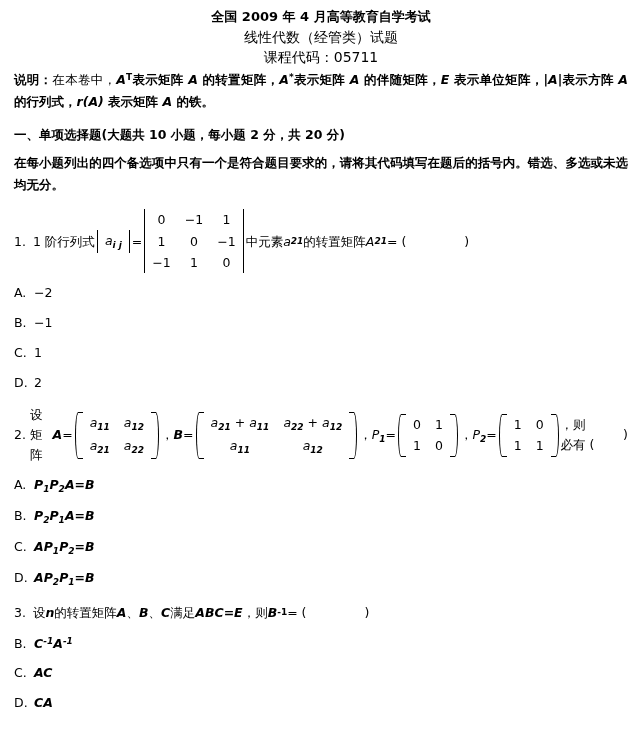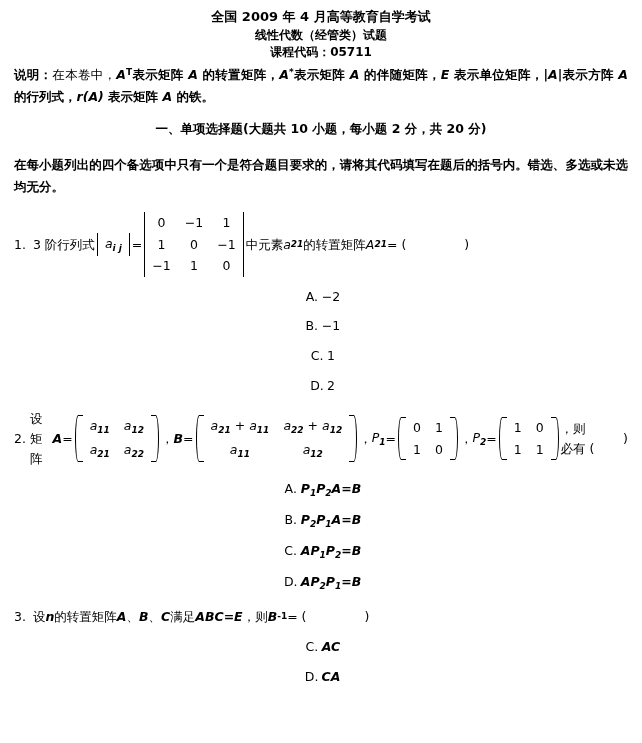--- a/index.html
+++ b/index.html
@@ -23,49 +23,47 @@
   .title-block {
     text-align: center;
     line-height: 1.45;
   }
   .title-line {
     font-weight: bold;
     font-size: 13px;
     text-align: center;
   }
   .title-line.sub {
-    font-weight: bold;
-    font-size: 12px;
+    font-weight: normal;
+    font-size: 14px;
   }
   .para {
     margin-top: 2px;
     line-height: 1.75;
     text-align: justify;
   }
-  .para.tight { margin-top: 16px; font-family: Liberation Mono, monospace; }
+  .para.tight { margin-top: 7px; }
   b, .b { font-weight: bold; }
   i, .i { font-style: italic; }
   .bi { font-weight: bold; font-style: italic; }
   .section-heading {
     margin-top: 11px;
     font-weight: bold;
     line-height: 1.7;
-    text-align: center;
   }
   .q {
     margin-top: 13px;
     display: flex;
     align-items: center;
     line-height: 1.7;
   }
   .q-num { white-space: nowrap; }
   .opt {
     margin-top: 11px;
     line-height: 1.5;
-    text-align: center;
   }
   .opt-label { display: inline-block; width: 20px; }
   sub { font-size: 0.72em; vertical-align: -0.28em; font-weight: bold; }
   sup { font-size: 0.72em; vertical-align: 0.45em; }
 
   
   .det, .mat {
     display: inline-flex;
     align-items: center;
     vertical-align: middle;
@@ -118,21 +116,21 @@
 
   <div class="section-heading">一、单项选择题(大题共 10 小题，每小题 2 分，共 20 分)</div>
 
   <div class="para tight">
     <b>在每小题列出的四个备选项中只有一个是符合题目要求的，请将其代码填写在题后的括号内。错选、多选或未选均无分。</b>
   </div>
 
   <div class="q">
     <span class="q-num">1.</span>
     <span class="sp"></span>
-    <span>3 阶行列式</span>
+    <span>1 阶行列式</span>
     <span class="det">
       <span class="bar-l"></span>
       <table class="m">
           <tbody>
             <tr>
               <td><span>a</span><sub>i j</sub></td>
             </tr>
           </tbody>
         </table>
       <span class="bar-r"></span>
@@ -299,19 +297,22 @@
       <span class="bi">ABC=E</span>
       <span>，则 </span>
       <span class="bi">B</span>
       <sup class="b">-1</sup>
       <span>= (</span>
       <span class="blank"></span>
       <span>)</span>
   </div>
 
   <div class="opt">
+    <span class="opt-label">B.</span><span class="bi"><i>C</i><sup>-1</sup><i>A</i><sup>-1</sup></span>
+  </div>
+  <div class="opt">
     <span class="opt-label">C.</span><span class="bi"><i>AC</i></span>
   </div>
   <div class="opt">
     <span class="opt-label">D.</span><span class="bi"><i>CA</i></span>
   </div>
 
 </div>
 
 </body></html>

